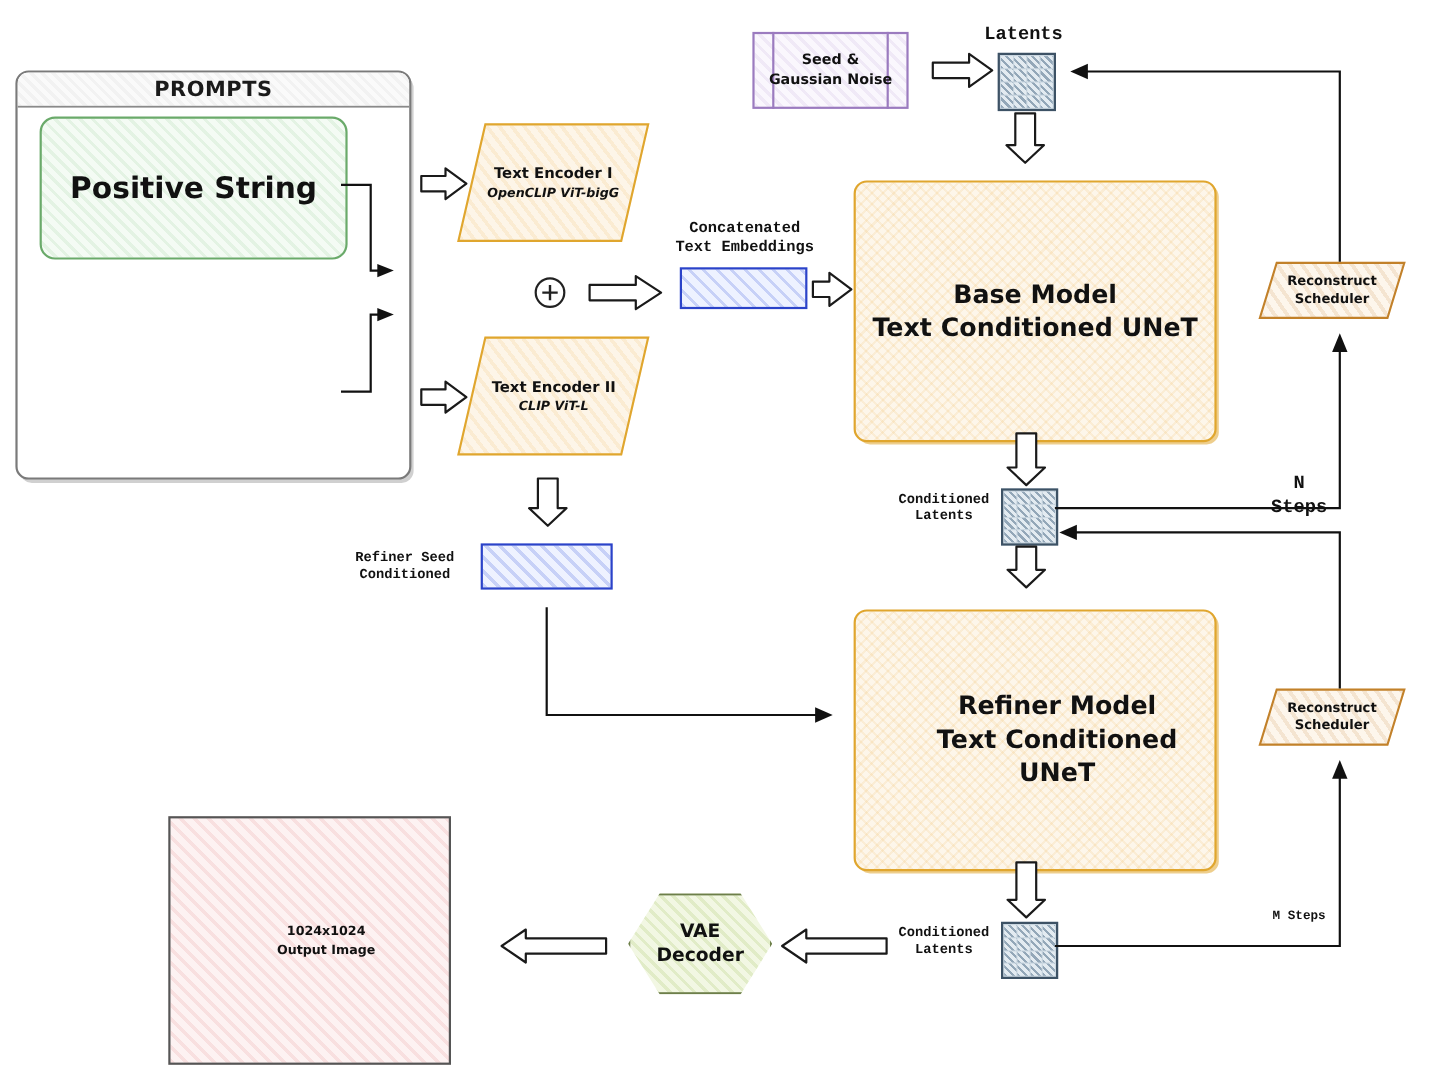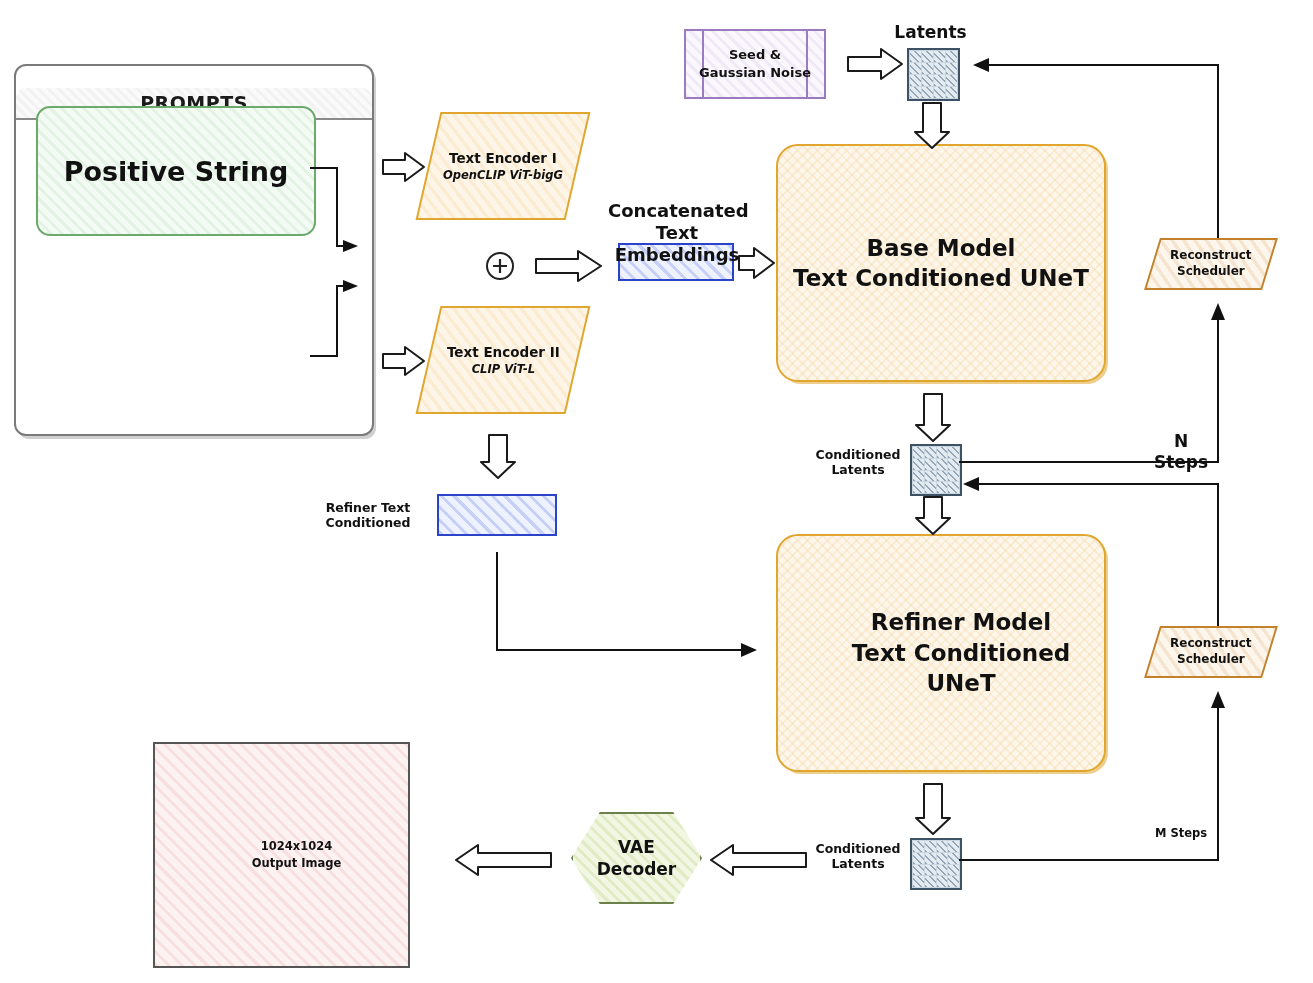--- a/index.html
+++ b/index.html
@@ -2,30 +2,30 @@
 <html><head>
 <meta charset="utf-8">
 <style>
   html,body{margin:0;padding:0;background:#ffffff;}
   body{width:1313px;height:983px;position:relative;overflow:hidden;
        font-family:"DejaVu Sans","Liberation Sans",sans-serif;}
   #stage{position:absolute;left:0;top:0;width:1313px;height:983px;}
   .node{position:absolute;box-sizing:border-box;display:flex;align-items:center;
         justify-content:center;text-align:center;}
   .lbl{position:absolute;text-align:center;color:#111;line-height:1.22;
-       font-weight:700;}
+       font-weight:700;font-family:Liberation Mono, monospace;}
 
   
   #prompts-panel{left:14px;top:64px;width:360px;height:372px;
      border:2px solid #7a7a7a;border-radius:12px;background:#fff;
      box-shadow:3px 4px 0 -1px rgba(120,120,120,.35);}
   #prompts-header{position:absolute;left:0;top:0;width:100%;height:30px;
      border-bottom:2px solid #8a8a8a;border-radius:10px 10px 0 0;
      background:repeating-linear-gradient(45deg,#f2f2f2 0 3px,#fafafa 3px 7px);
-     display:flex;align-items:center;justify-content:center;margin-top:22px;}
+     display:flex;align-items:center;justify-content:center;}
   #prompts-header span{font-size:19px;font-weight:700;letter-spacing:.5px;color:#1a1a1a;}
 
   #positive-box{left:36px;top:106px;width:280px;height:130px;border:2px solid #6aaa6a;
      border-radius:14px;
      background:repeating-linear-gradient(45deg,rgba(140,200,140,.16) 0 3px,rgba(255,255,255,0) 3px 8px),#f4fbf4;}
   #positive-box .t{font-size:27px;font-weight:700;color:#111;}
   #negative-box{left:36px;top:292px;width:280px;height:130px;border:2px solid #c06b6b;
      border-radius:14px;
      background:repeating-linear-gradient(45deg,rgba(215,130,130,.16) 0 3px,rgba(255,255,255,0) 3px 8px),#fdf3f3;}
   #negative-box .t{font-size:23px;font-weight:700;color:#111;}
@@ -56,24 +56,24 @@
   #seed-box::before{left:16px;} #seed-box::after{right:16px;}
   #seed-box .t{font-size:13px;font-weight:700;color:#111;line-height:1.35;position:relative;z-index:2;}
 
   
   .embed{border:2px solid #2b43c9;
      background:repeating-linear-gradient(45deg,rgba(60,90,220,.22) 0 3px,rgba(255,255,255,0) 3px 9px),#eef2ff;}
   #concat-embed{left:618px;top:243px;width:116px;height:38px;}
   #refiner-embed{left:437px;top:494px;width:120px;height:42px;}
 
   
-  .model{border:2.5px solid #e0a62e;border-radius:22px;
+  .model{border:2.5px solid #e0a62e;border-radius:12px;
      background:repeating-linear-gradient(45deg,rgba(235,170,60,.12) 0 2px,rgba(255,255,255,0) 2px 7px),
                 repeating-linear-gradient(-45deg,rgba(235,170,60,.12) 0 2px,rgba(255,255,255,0) 2px 7px),#fdf6ea;
-     box-shadow:3px 3px 0 -1px rgba(224,166,46,.55);}
+     box-shadow:3px 3px 0 -1px rgba(224,166,46,.55);margin-top:20px;}
   #base-model{left:776px;top:144px;width:330px;height:238px;}
   #refiner-model{left:776px;top:534px;width:330px;height:238px;padding-left:40px;}
   .model .t{font-size:23px;font-weight:700;color:#111;line-height:1.32;}
 
   
   .grid{position:absolute;border:2px solid #3d5265;background:#c9d6e0;
         display:grid;grid-template-columns:repeat(4,1fr);grid-template-rows:repeat(4,1fr);
         gap:1px;padding:1px;}
   .grid i{display:block;
      background:repeating-linear-gradient(45deg,#93a7b8 0 2px,#e3ebf1 2px 5px);}
@@ -88,21 +88,21 @@
      clip-path:polygon(22% 0,78% 0,100% 50%,78% 100%,22% 100%,0 50%);}
   #vae-decoder .t{font-size:17px;font-weight:700;color:#111;line-height:1.3;}
 
   
   #output-image{left:153px;top:742px;width:257px;height:226px;border:2px solid #555;
      background:repeating-linear-gradient(45deg,rgba(230,150,150,.20) 0 3px,rgba(255,255,255,0) 3px 9px),#fdf2f2;padding-left:30px;}
   #output-image .t{font-size:11.5px;font-weight:700;color:#111;line-height:1.5;}
 
   
   #lbl-latents{left:878px;top:22px;width:105px;font-size:17px;}
-  #lbl-concat{left:608px;top:200px;width:138px;font-size:18px;}
+  #lbl-concat{left:608px;top:200px;width:138px;font-size:14px;}
   #lbl-refiner-embed{left:306px;top:500px;width:124px;font-size:12.5px;}
   #lbl-cond-mid{left:812px;top:447px;width:92px;font-size:12.5px;}
   #lbl-cond-bot{left:812px;top:841px;width:92px;font-size:12.5px;}
   #lbl-nsteps{left:1148px;top:431px;width:66px;font-size:17px;}
   #lbl-msteps{left:1148px;top:826px;width:66px;font-size:11.5px;}
 
   svg#wires{position:absolute;left:0;top:0;width:1313px;height:983px;
             pointer-events:none;overflow:visible;}
   .bigarrow{fill:#ffffff;stroke:#1a1a1a;stroke-width:2;stroke-linejoin:round;}
   .thin{fill:none;stroke:#111;stroke-width:2;}
@@ -246,21 +246,21 @@
   </div>
 
   <div class="lbl" id="lbl-latents">Latents</div>
 
   <div class="lbl" id="lbl-concat">
     <div>Concatenated</div>
     <div>Text Embeddings</div>
   </div>
 
   <div class="lbl" id="lbl-refiner-embed">
-    <div>Refiner Text</div>
+    <div>Refiner Seed</div>
     <div>Conditioned</div>
   </div>
 
   <div class="lbl" id="lbl-cond-mid">
     <div>Conditioned</div>
     <div>Latents</div>
   </div>
 
   <div class="lbl" id="lbl-cond-bot">
     <div>Conditioned</div>

